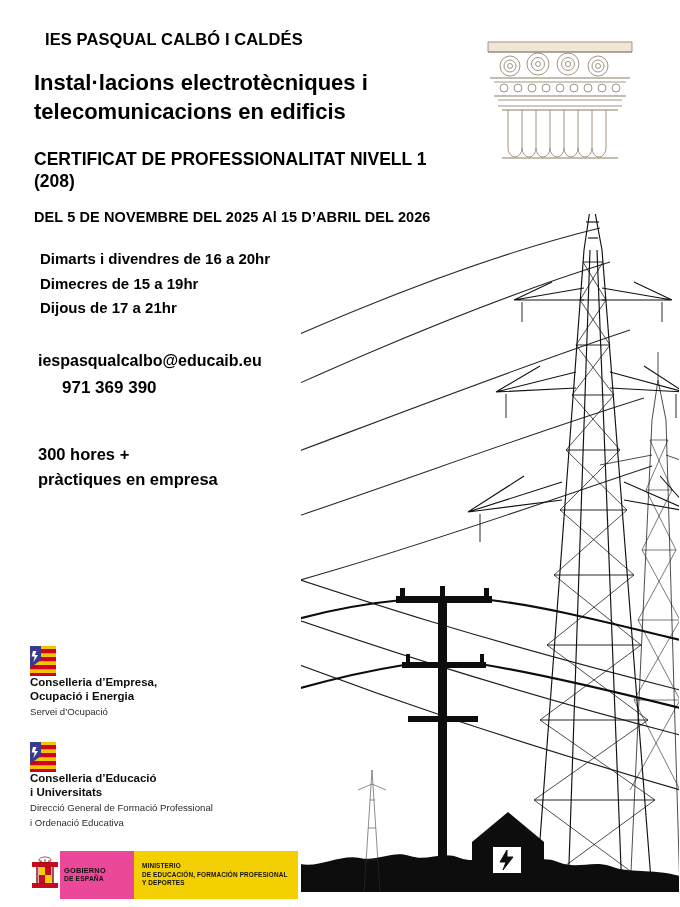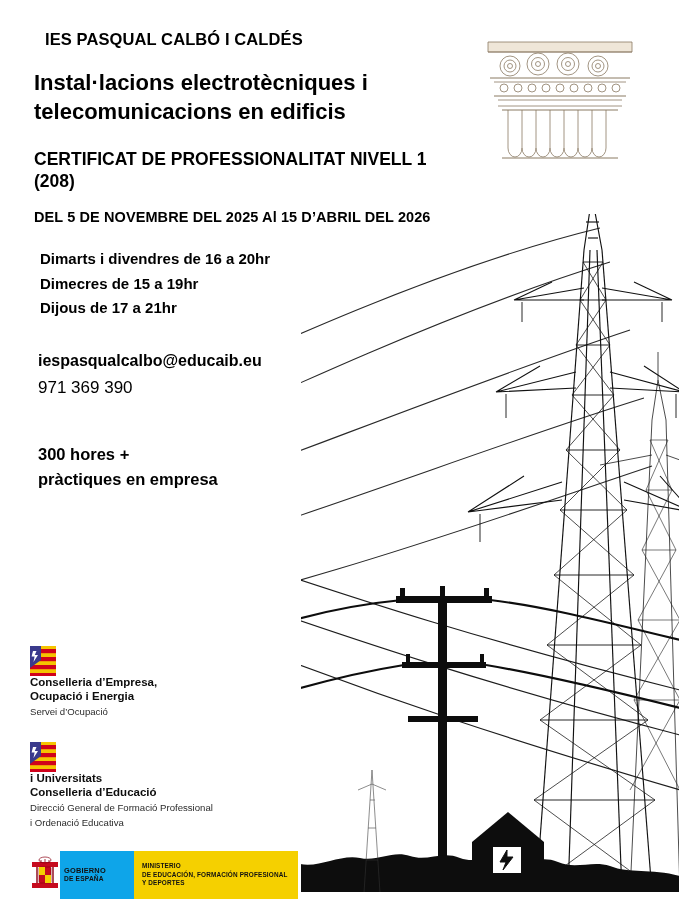--- a/index.html
+++ b/index.html
@@ -92,22 +92,23 @@
   .contact {
     margin: 0 0 38px 4px;
   }
   .contact .c-line {
     font-size: 16px;
     font-weight: bold;
     line-height: 1.5;
   }
   .contact .c-phone {
     font-size: 17px;
-    font-weight: normal;
+    font-weight: bold;
     line-height: 1.8;
+    margin-left: 24px;
   }
 
   .hours {
     margin: 16px 0 0 4px;
   }
   .hours .h-line {
     font-size: 16.5px;
     font-weight: bold;
     line-height: 1.5;
   }
@@ -162,21 +163,21 @@
   .gob-flag {
     width: 30px;
     flex: 0 0 auto;
     background: #ffffff;
     position: relative;
   }
   .gob-flag svg { display:block; width: 100%; height: 100%; }
   .gob-left {
     flex: 0 0 auto;
     width: 74px;
-    background: #0ea5e9;
+    background: #ec4899;
     display: flex;
     flex-direction: column;
     justify-content: center;
     padding-left: 4px;
   }
   .gob-left .g1 { font-size: 7.4px; font-weight: bold; color: #111; line-height: 1.2; letter-spacing:0.2px;}
   .gob-left .g2 { font-size: 6.6px; font-weight: bold; color: #111; line-height: 1.2; letter-spacing:0.2px;}
   .gob-right {
     flex: 1 1 auto;
     display: flex;
@@ -453,22 +454,22 @@
         <rect x="0" y="0" width="26" height="30" fill="#f5c400"></rect>
         <rect x="0" y="3" width="26" height="4.2" fill="#d0021b"></rect>
         <rect x="0" y="11" width="26" height="4.2" fill="#d0021b"></rect>
         <rect x="0" y="19" width="26" height="4.2" fill="#d0021b"></rect>
         <rect x="0" y="27" width="26" height="3" fill="#d0021b"></rect>
         <polygon points="0,0 11,0 11,14 0,22" fill="#3a3a8c"></polygon>
         <polygon points="3,5 6.5,5 4.8,9 8,9 3.5,16 4.6,10.5 1.6,10.5" fill="#ffffff"></polygon>
       </svg>
     </span>
     <span class="logo-text">
+      <div class="l1">Conselleria d’Educació</div>
       <div class="l1">i Universitats</div>
-      <div class="l1">Conselleria d’Educació</div>
       <div class="l2">Direcció General de Formació Professional</div>
       <div class="l2">i Ordenació Educativa</div>
     </span>
   </div>
 
   <div class="gob-bar">
     <span class="gob-flag">
       <svg viewBox="0 0 30 48" xmlns="http://www.w3.org/2000/svg">
         <rect x="0" y="0" width="30" height="48" fill="#ffffff"></rect>
         <rect x="2" y="11" width="26" height="5" fill="#c60b1e"></rect>

